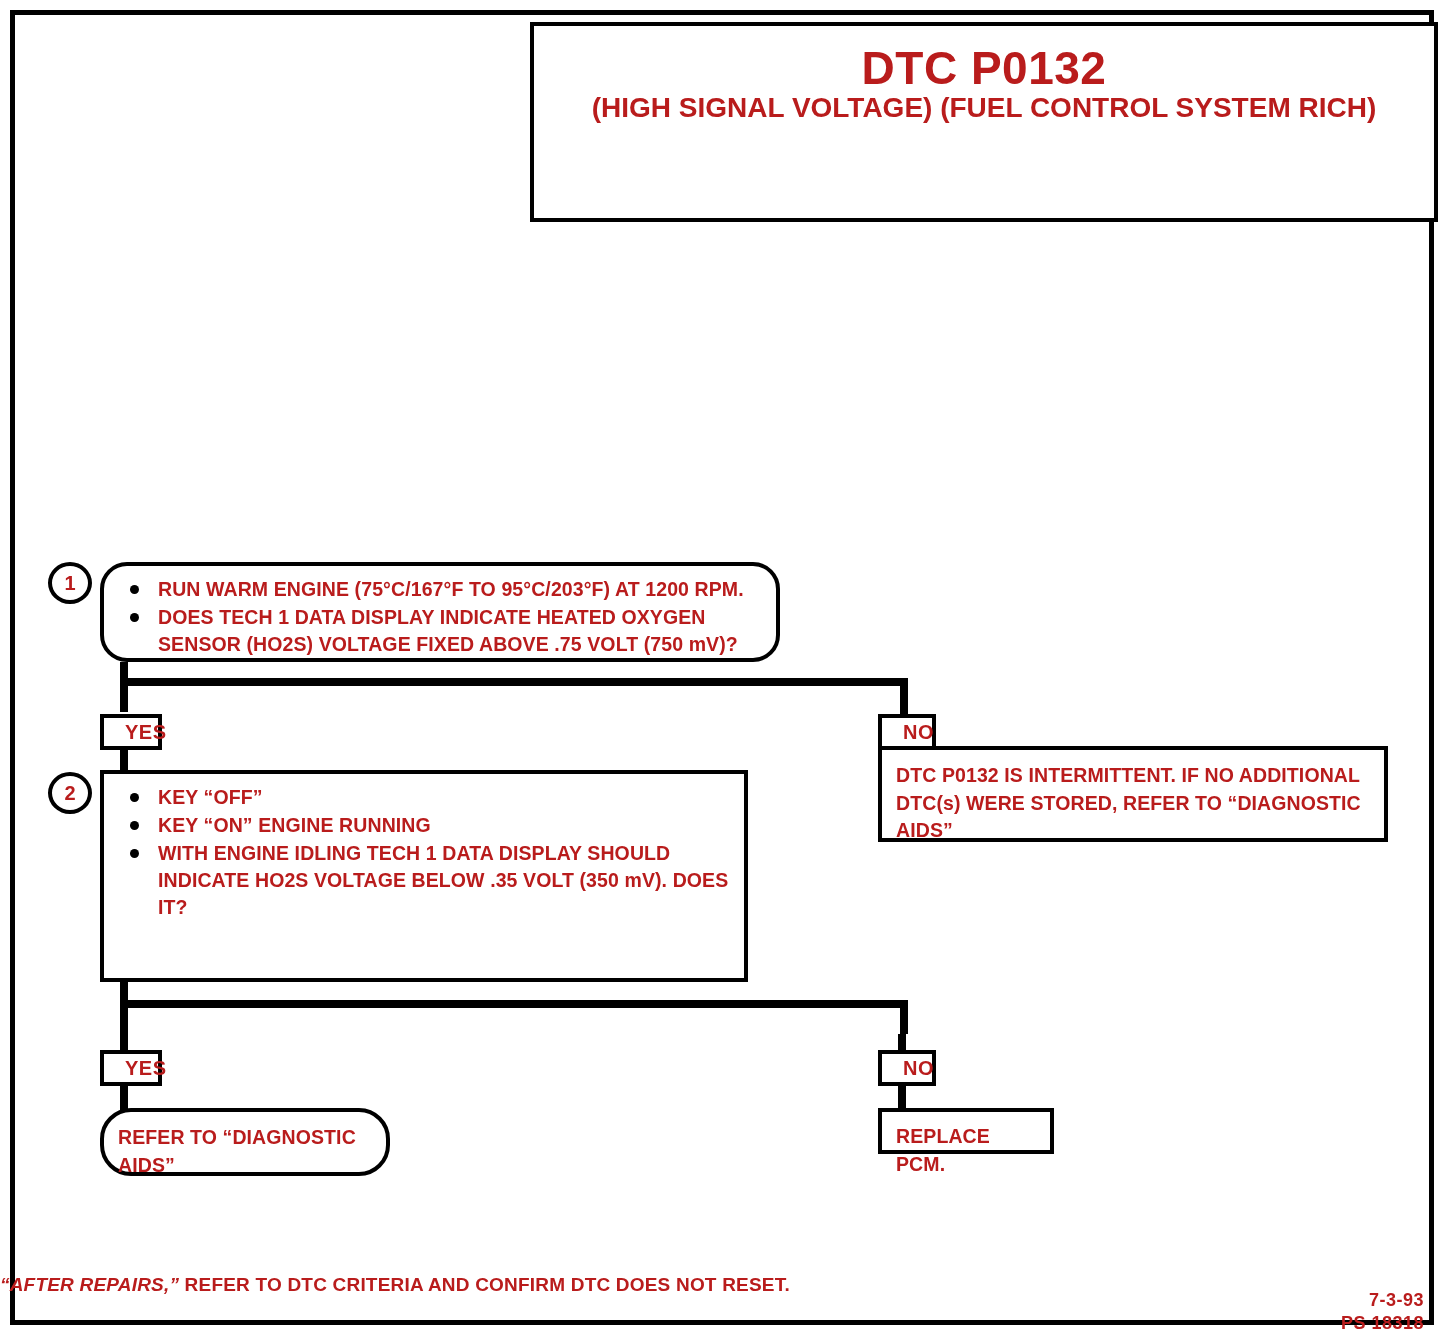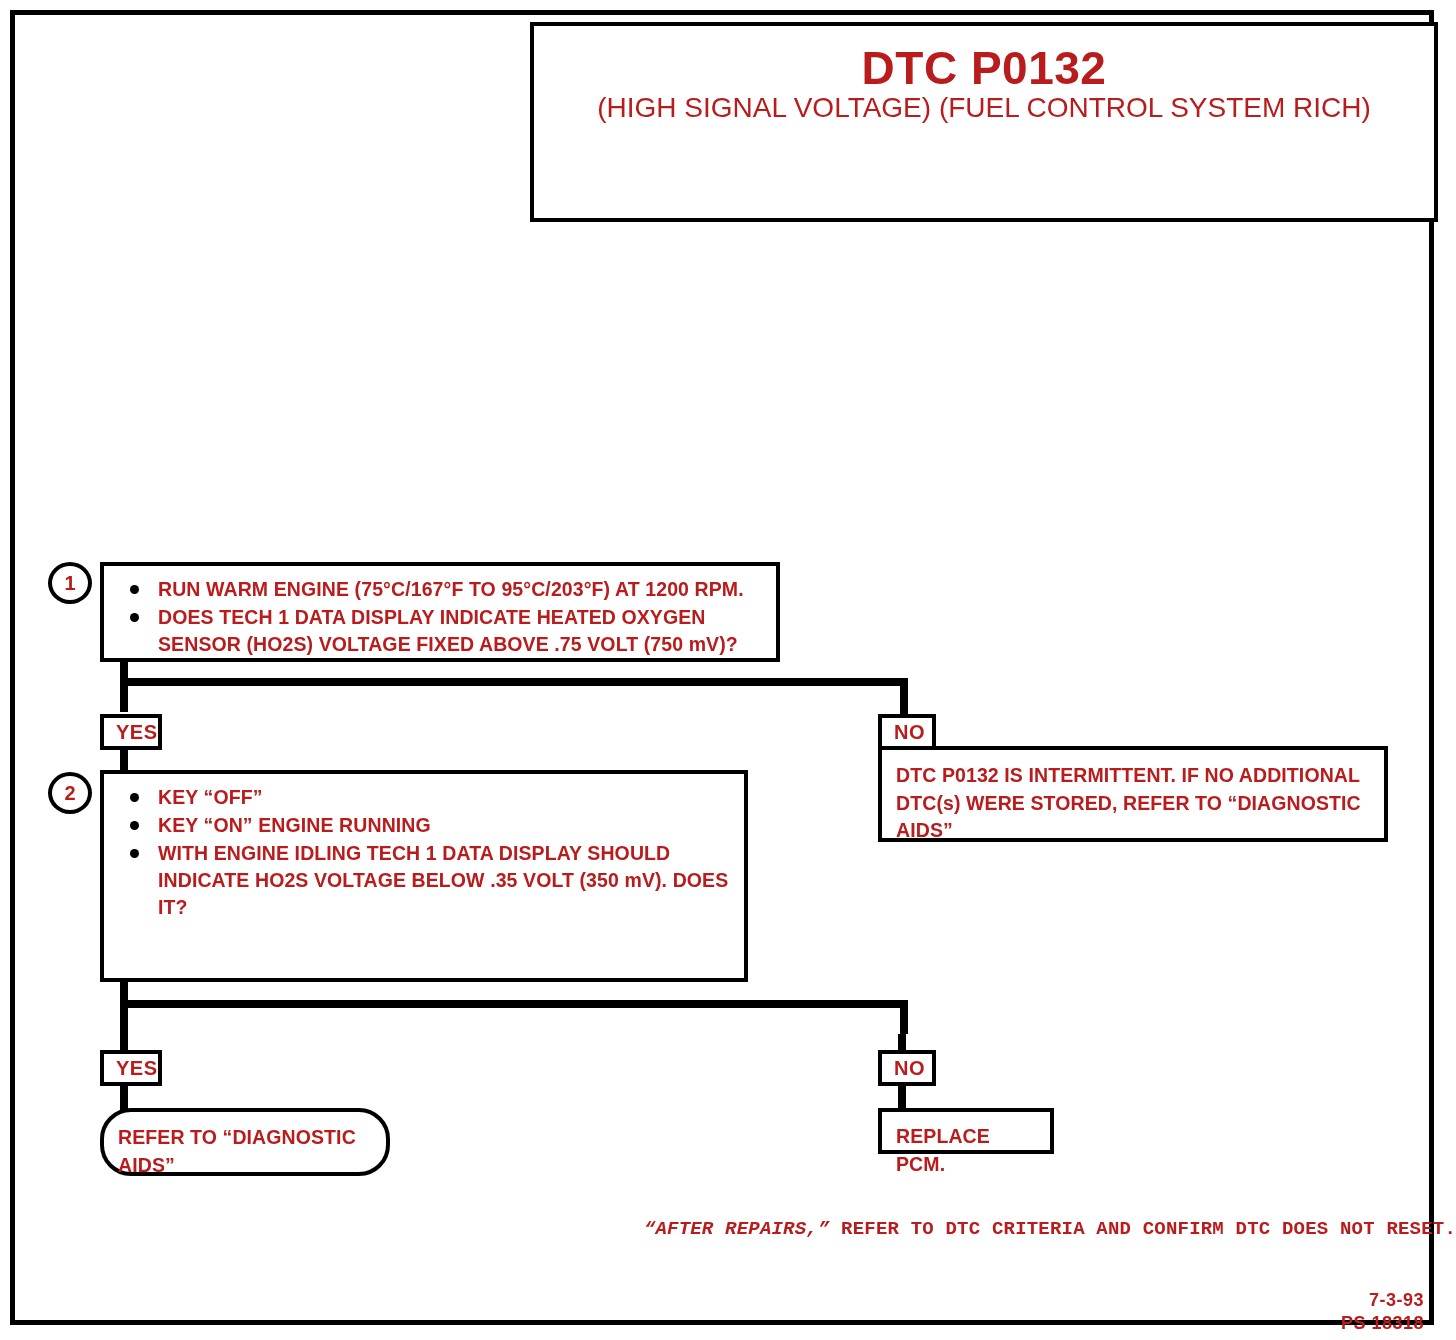--- a/index.html
+++ b/index.html
@@ -47,21 +47,21 @@
   .title-sub1 {
     font-size: 32px;
     font-weight: bold;
     letter-spacing: 0px;
     line-height: 1.12;
     margin-top: 16px;
     white-space: nowrap;
   }
   .title-sub2 {
     font-size: 28px;
-    font-weight: normal;
+    font-weight: bold;
     line-height: 1.12;
     white-space: nowrap;
   }
   
   .step-box {
     padding: 10px 12px 10px 14px;
   }
   ul.steps {
     list-style: none;
     margin: 0;
@@ -96,21 +96,21 @@
   
   .tag {
     position: absolute;
     border: 4px solid #000;
     background: #fff;
     box-sizing: border-box;
     font-size: 20px;
     font-weight: bold;
     display: flex;
     align-items: center;
-    padding-left: 12px;
+    padding-left: 21px;
     letter-spacing: 0.5px;
   }
   
   .step-circle {
     position: absolute;
     border: 4px solid #000;
     border-radius: 50%;
     background: #fff;
     box-sizing: border-box;
     display: flex;
@@ -122,26 +122,25 @@
   
   .conn {
     position: absolute;
     background: #000;
   }
   
   #footer-note {
     position: absolute;
     left: 0;
     right: 0;
-    top: 1218px;
-    text-align: right;
+    top: 1274px;
+    text-align: left;
     font-size: 19px;
     font-weight: bold;
     letter-spacing: 0.2px;
-    font-family: Liberation Mono, monospace;
   }
   #footer-note .ital {
     font-style: italic;
   }
   #doc-stamp {
     position: absolute;
     right: 32px;
     top: 1265px;
     text-align: right;
     font-size: 18px;
@@ -160,21 +159,21 @@
 
   <div class="box box-title" style="left:530px; top:22px; width:908px; height:200px;">
     <div class="title-main">DTC P0132</div>
     <div class="title-sub2">(HIGH SIGNAL VOLTAGE)  (FUEL CONTROL SYSTEM RICH)</div>
   </div>
 
   <div class="step-circle" style="left:48px; top:562px; width:44px; height:42px;">
     <span>1</span>
   </div>
 
-  <div class="box step-box" style="left:100px; top:562px; width:680px; height:100px;">
+  <div class="box step-box" style="left:100px; top:562px; width:680px; height:100px;border-radius:27px;">
     <ul class="steps">
       <li>
         <span class="bullet"></span>
         <span>RUN WARM ENGINE (75°C/167°F TO 95°C/203°F) AT 1200 RPM.</span>
       </li>
       <li>
         <span class="bullet"></span>
         <span>DOES TECH 1 DATA DISPLAY INDICATE HEATED OXYGEN SENSOR (HO2S) VOLTAGE FIXED ABOVE .75 VOLT (750 mV)?</span>
       </li>
     </ul>

